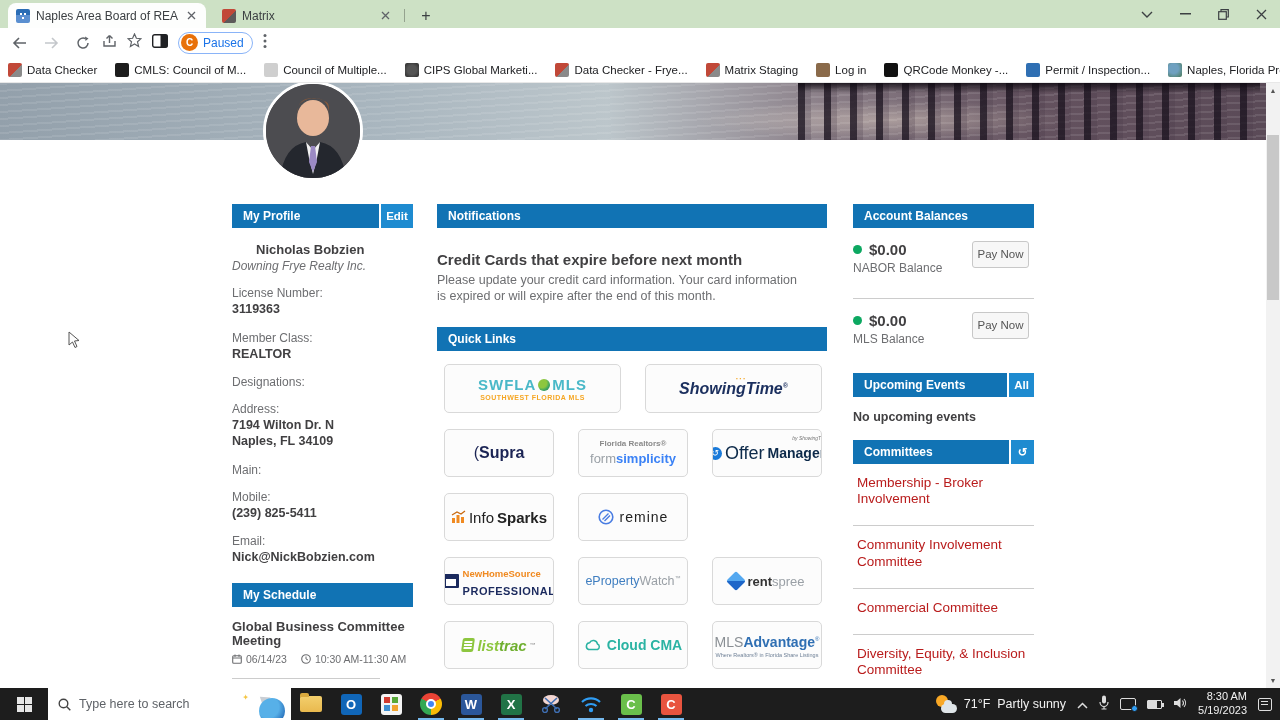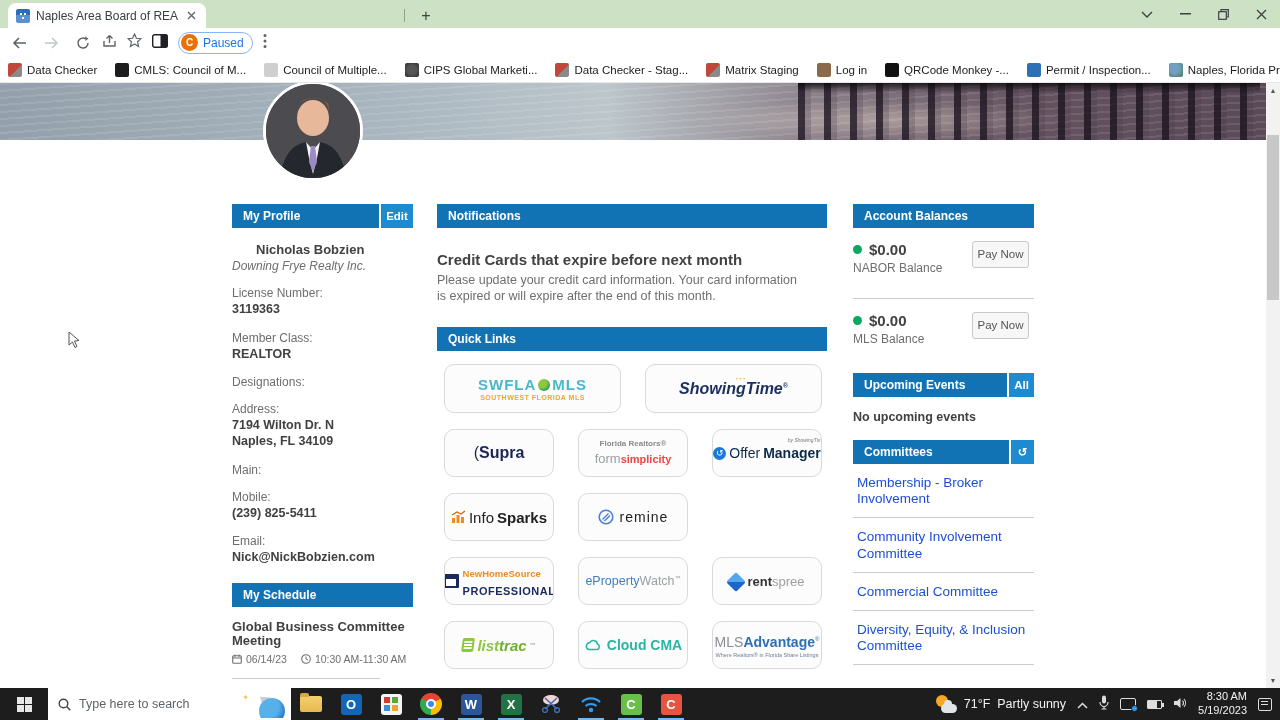--- a/index.html
+++ b/index.html
@@ -83,60 +83,60 @@
   .sched-title { font-size:13px; font-weight:bold; color:#414042; line-height:1.1; }
   .sched-meta { margin-top:5px; font-size:10.5px; color:#6d6e71; display:flex; align-items:center; gap:4px; }
   .sched-meta .gap { width:6px; }
   .sched-div { margin-top:13px; border-bottom:1px solid #ccc; width:82%; }
 
   .notif-title { margin-top:23px; font-size:15px; font-weight:bold; color:#414042; }
   .notif-body { margin-top:5px; font-size:12.5px; color:#6d6e71; line-height:1.25; width:365px; }
   .ql-bar { margin-top:23px; }
   .tiles { margin-top:13px; }
   .tile-row { display:flex; gap:24px; margin-bottom:16px; padding-left:7px; }
-  .tile { height:48px; border:1px solid #d9d9d9; border-radius:10px; background:#fcfcfc; display:flex; align-items:center; justify-content:center; position:relative; overflow:hidden; }
+  .tile { height:48px; border:1px solid #d9d9d9; border-radius:5px; background:#fcfcfc; display:flex; align-items:center; justify-content:center; position:relative; overflow:hidden; }
   .tile.wide { width:177px; height:49px; }
   .tile.small { width:110px; }
 
   
   .lg-swfla { text-align:center; }
   .lg-swfla .l1 { font-size:15px; font-weight:bold; color:#49b8c8; letter-spacing:1px; display:flex; align-items:center; justify-content:center; gap:2px; }
   .swfla-dot { width:12px; height:12px; border-radius:50%; background:radial-gradient(circle at 35% 35%, #8dc63f 0 40%, #2e9e68 70%, #f08a21 100%); display:inline-block; }
   .lg-swfla .l2 { font-size:7px; font-weight:bold; color:#f5a623; letter-spacing:.5px; margin-top:1px; }
   .lg-st { font-size:16px; font-weight:bold; font-style:italic; color:#1b2f5e; position:relative; }
   .lg-st .dots { position:absolute; top:-6px; left:52%; font-size:8px; color:#f5a623; letter-spacing:1px; font-style:normal; }
   .lg-st sup { font-size:7px; }
   .lg-supra { font-size:16px; font-weight:bold; color:#1b2454; }
   .lg-supra .swoosh { font-weight:normal; }
   .lg-fs { text-align:center; line-height:1.1; }
   .lg-fs .top { font-size:8px; font-weight:bold; color:#8a8a8a; }
   .lg-fs .f { font-size:13px; color:#9aa0a6; }
-  .lg-fs .s { font-size:11px; font-weight:bold; color:#ef4444;text-align:center; }
+  .lg-fs .s { font-size:13px; font-weight:bold; color:#3b82f6;text-align:center; }
   .lg-om { display:flex; align-items:center; gap:3px; position:relative; }
   .lg-om .ic { width:13px; height:13px; border-radius:50%; background:#1a7ad9; color:#fff; font-size:9px; line-height:13px; text-align:center; }
-  .lg-om .t1 { font-size:14px; color:#0d2a4a; }
+  .lg-om .t1 { font-size:18px; color:#0d2a4a; }
   .lg-om .t2 { font-size:14px; font-weight:bold; color:#0d2a4a; }
   .lg-om .by { position:absolute; top:-8px; right:-4px; font-size:5px; font-style:italic; color:#777; }
   .lg-is { display:flex; align-items:center; gap:3px; }
   .lg-is .t1 { font-size:15px; color:#222; }
   .lg-is .t2 { font-size:15px; font-weight:bold; color:#222; }
   .lg-rem { display:flex; align-items:center; gap:6px; font-size:14px; color:#222; letter-spacing:1px; }
   .lg-rpr { display:flex; align-items:center; gap:5px; font-size:15px; font-weight:bold; color:#3d3d3d; }
   .rpr-dots { width:14px; height:14px; position:relative; }
   .rpr-dots i { position:absolute; width:5px; height:5px; border-radius:50%; }
   .lg-nhs { text-align:left; display:flex; align-items:center; gap:4px; }
   .nhs-house { width:16px; height:14px; background:#1b2a5e; position:relative; border-radius:1px; }
   .nhs-house:after { content:""; position:absolute; left:3px; top:5px; width:10px; height:7px; background:#fff; }
   .lg-nhs .t1 { font-size:9.5px; font-weight:bold; color:#f08a21; }
   .lg-nhs .t2 { font-size:11px; font-weight:bold; color:#1b2a5e; letter-spacing:.5px; }
   .lg-epw { font-size:12.5px; }
   .lg-epw .t1 { color:#3f7ec0; }
   .lg-epw .t2 { color:#9aa0a6; }
   .lg-epw sup { font-size:6px; color:#9aa0a6; }
-  .lg-rs { display:flex; align-items:flex-end; gap:4px; font-size:13px; }
+  .lg-rs { display:flex; align-items:flex-start; gap:4px; font-size:13px; }
   .rs-ic { width:14px; height:14px; background:linear-gradient(135deg,#54a8f0 0 50%,#1d66c9 50% 100%); transform:rotate(45deg); border-radius:2px; }
   .lg-rs .t1 { font-weight:bold; color:#333; }
   .lg-rs .t2 { color:#9aa0a6; }
   .lg-lt { display:flex; align-items:center; gap:3px; font-style:italic; font-weight:bold; font-size:15px; }
   .lt-ic { width:12px; height:14px; background:#8dc63f; border-radius:2px; position:relative; transform:skewX(-8deg); }
   .lt-ic:after { content:""; position:absolute; left:2px; top:3px; width:8px; height:1.5px; background:#fff; box-shadow:0 3px 0 #fff, 0 6px 0 #fff; }
   .lg-lt .t1 { color:#8dc63f; }
   .lg-lt .t2 { color:#6faf2f; }
   .lg-lt sup { font-size:6px; color:#999; }
   .lg-cma { display:flex; align-items:center; gap:5px; font-size:14px; font-weight:bold; color:#2bb3a3; }
@@ -149,21 +149,21 @@
   .bal-row { position:relative; margin-top:13px; min-height:44px; }
   .bal-dotamt { display:flex; align-items:center; gap:7px; }
   .bal-dot { width:9px; height:9px; border-radius:50%; background:#0ca861; }
   .bal-amt { font-size:15px; font-weight:bold; color:#414042; }
   .bal-label { margin-top:3px; font-size:12px; color:#6d6e71; }
   .paynow { position:absolute; right:5px; top:0; width:57px; height:27px; background:#f7f7f7; border:1px solid #c8c8c8; border-radius:3px; font-size:11.5px; color:#555; text-align:center; line-height:25px; }
   .bal-div { margin-top:13px; border-bottom:1px solid #ccc; }
   .events-bar { margin-top:17px; }
   .events-empty { margin-top:13px; font-size:12.5px; font-weight:bold; color:#414042; }
   .comm-bar { margin-top:16px; }
-  .comm-item { padding:11px 0 10px 4px; border-bottom:1px solid #ccc; font-size:13.5px; color:#1d4ed8; line-height:1.2; width:100%; }
+  .comm-item { padding:11px 0 18px 4px; border-bottom:1px solid #ccc; font-size:13.5px; color:#b91c1c; line-height:1.2; width:100%; }
 
   
   .taskbar { position:absolute; left:0; top:688px; width:1280px; height:32px; background:#1d1d1d; display:flex; align-items:stretch; }
   .tb-start { width:48px; display:flex; align-items:center; justify-content:center; }
   .win-logo { width:15px; height:15px; display:grid; grid-template-columns:7px 7px; grid-template-rows:7px 7px; gap:1px; }
   .win-logo i { background:#e6e6e6; }
   .tb-search { width:243px; background:#fff; display:flex; align-items:center; padding-left:10px; position:relative; }
   .tb-search input { border:none; outline:none; font-size:12.5px; width:140px; margin-left:8px; color:#444; font-family:"Liberation Sans",sans-serif; background:transparent; }
   .tb-search input::placeholder { color:#5f6368; opacity:1; }
   .search-art { position:absolute; right:2px; top:2px; width:52px; height:28px; overflow:hidden; }
@@ -209,20 +209,29 @@
   <div class="titlebar">
     <div class="tab active">
       <span class="favicon fav-nabor"></span>
       <span class="title">Naples Area Board of REALTORS</span>
       <span class="tabclose">
         <svg width="9" height="9">
             <path d="M1 1 L8 8 M8 1 L1 8" stroke="#5f6368" stroke-width="1.3"></path>
           </svg>
       </span>
     </div>
+    <div class="tab inactive">
+      <span class="favicon fav-matrix"></span>
+      <span class="title">Matrix</span>
+      <span class="tabclose">
+        <svg width="9" height="9">
+            <path d="M1 1 L8 8 M8 1 L1 8" stroke="#5f6368" stroke-width="1.3"></path>
+          </svg>
+      </span>
+    </div>
     <div class="tabsep"></div>
     <div class="newtab">+</div>
     <div class="winctl" style="right:114px;">
       <svg width="12" height="7">
           <path d="M1 1 L6 6 L11 1" stroke="#3c4043" stroke-width="1.4" fill="none"></path>
         </svg>
     </div>
     <div class="winctl" style="right:76px;">
       <svg width="11" height="2">
           <rect width="11" height="1.5" fill="#3c4043"></rect>
@@ -302,21 +311,21 @@
     <span class="bm">
         <i class="bi-gray"></i>
         <span>Council of Multiple...</span>
       </span>
     <span class="bm">
         <i class="bi-globe"></i>
         <span>CIPS Global Marketi...</span>
       </span>
     <span class="bm">
         <i class="bi-red"></i>
-        <span>Data Checker - Stag...</span>
+        <span>Data Checker - Frye...</span>
       </span>
     <span class="bm">
         <i class="bi-red"></i>
         <span>Matrix Staging</span>
       </span>
     <span class="bm">
         <i class="bi-tan"></i>
         <span>Log in</span>
       </span>
     <span class="bm">

